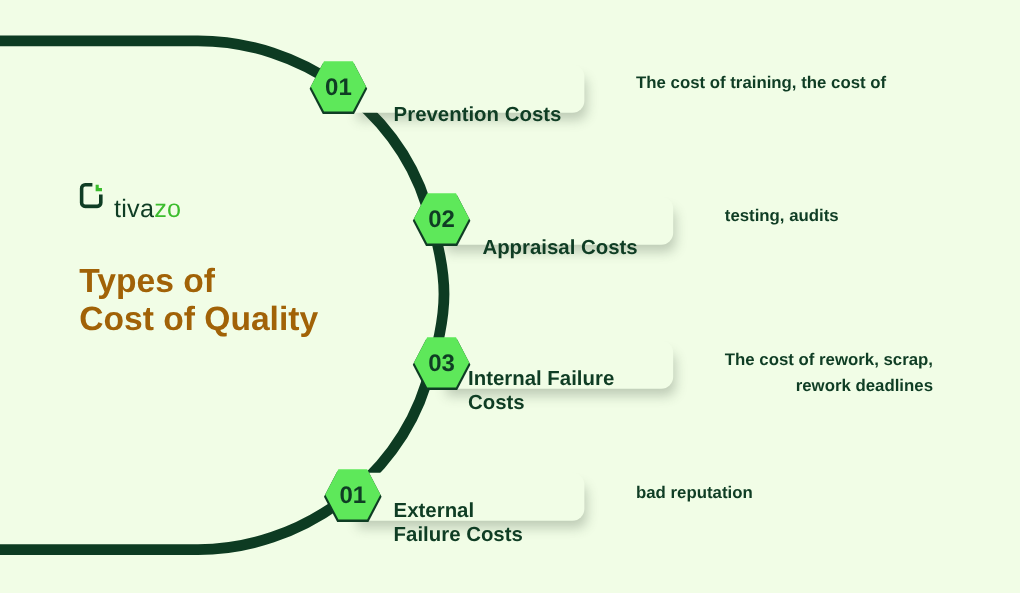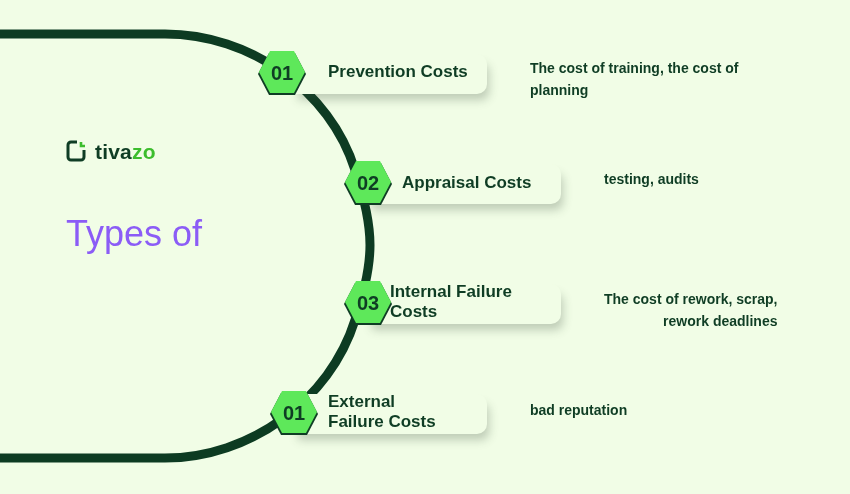--- a/index.html
+++ b/index.html
@@ -8,45 +8,45 @@
     background: #f1fde6;
     font-family: "Liberation Sans", "DejaVu Sans", sans-serif;
     position: relative;
   }
   .arc { position: absolute; left: 0; top: 0; width: 850px; height: 494px; }
   .logo {
     position: absolute; left: 66px; top: 140px;
     display: flex; align-items: center; gap: 7px;
   }
   .logo-mark { width: 22px; height: 22px; }
-  .logo-text { font-size: 21px; font-weight: bold; letter-spacing: 0.2px; line-height: 1; }
+  .logo-text { font-size: 21px; font-weight: normal; letter-spacing: 0.2px; line-height: 1; margin-top: 24px; }
   .logo-text .dark { color: #0f3d24; }
   .logo-text .green { color: #3cbd2d; }
   .title {
     position: absolute; left: 66px; top: 218px;
-    color: #8b5cf6; font-weight: normal; font-size: 36px; line-height: 32px;
+    color: #a16207; font-weight: bold; font-size: 28px; line-height: 32px;
   }
   .card {
     position: absolute; height: 40px;
     background: #f1fde6;
     border-radius: 0 10px 10px 0;
     box-shadow: 4px 8px 10px -2px rgba(60,80,60,0.28);
     display: flex; align-items: center;
   }
   .badge {
     position: absolute; width: 52px; height: 48px;
   }
   .badge svg { position: absolute; left: 0; top: 0; }
   .badge-num {
     position: absolute; left: 0; top: 0; width: 52px; height: 46px;
     display: flex; align-items: center; justify-content: center;
     font-weight: bold; font-size: 20px; color: #0f3d24;
   }
   .card-label {
-    position: absolute; color: #0f3d24; font-weight: bold; font-size: 17px; line-height: 20px;
+    position: absolute; color: #0f3d24; font-weight: bold; font-size: 17px; line-height: 20px; margin-top: 24px;
   }
   .desc {
     position: absolute; color: #0f3d24; font-weight: bold; font-size: 14px; line-height: 22px;
   }
 </style>
 </head>
 <body>
 
 <svg class="arc" viewBox="0 0 850 494">
   <path d="M0 34 L165 34 C 250 34, 330 90, 355 170 C 375 230, 375 260, 355 320 C 330 400, 250 458, 165 458 L0 458" fill="none" stroke="#0d3b22" stroke-width="9" stroke-linecap="butt"></path>
@@ -55,36 +55,36 @@
 <div class="logo">
   <svg class="logo-mark" viewBox="0 0 22 22">
     <path d="M11 2 H5 a3 3 0 0 0 -3 3 V17 a3 3 0 0 0 3 3 H15 a3 3 0 0 0 3 -3 V10" fill="none" stroke="#0f3d24" stroke-width="3"></path>
     <path d="M15 2 V6 H19" fill="none" stroke="#3cbd2d" stroke-width="2.6"></path>
   </svg>
   <div class="logo-text"><span class="dark">tiva</span><span class="green">zo</span></div>
 </div>
 
 <div class="title">
   <div>Types of</div>
+  <div>Cost of Quality</div>
 </div>
 
 <div class="card" style="left:292px; top:54px; width:195px;"></div>
 <div class="badge" style="left:256px; top:50px;">
   <svg width="52" height="48" viewBox="0 0 52 48">
     <polygon points="13,3 39,3 50,24 39,45 13,45 2,24" fill="#0f3d24"></polygon>
     <polygon points="14,1 38,1 49,22 38,43 14,43 3,22" fill="#5ee85a"></polygon>
   </svg>
   <div class="badge-num">01</div>
 </div>
 <div class="card-label" style="left:328px; top:62px;">
   <div>Prevention Costs</div>
 </div>
 <div class="desc" style="left:530px; top:57px;">
   <div>The cost of training, the cost of</div>
-  <div>planning</div>
 </div>
 
 <div class="card" style="left:366px; top:164px; width:195px;"></div>
 <div class="badge" style="left:342px; top:160px;">
   <svg width="52" height="48" viewBox="0 0 52 48">
     <polygon points="13,3 39,3 50,24 39,45 13,45 2,24" fill="#0f3d24"></polygon>
     <polygon points="14,1 38,1 49,22 38,43 14,43 3,22" fill="#5ee85a"></polygon>
   </svg>
   <div class="badge-num">02</div>
 </div>

